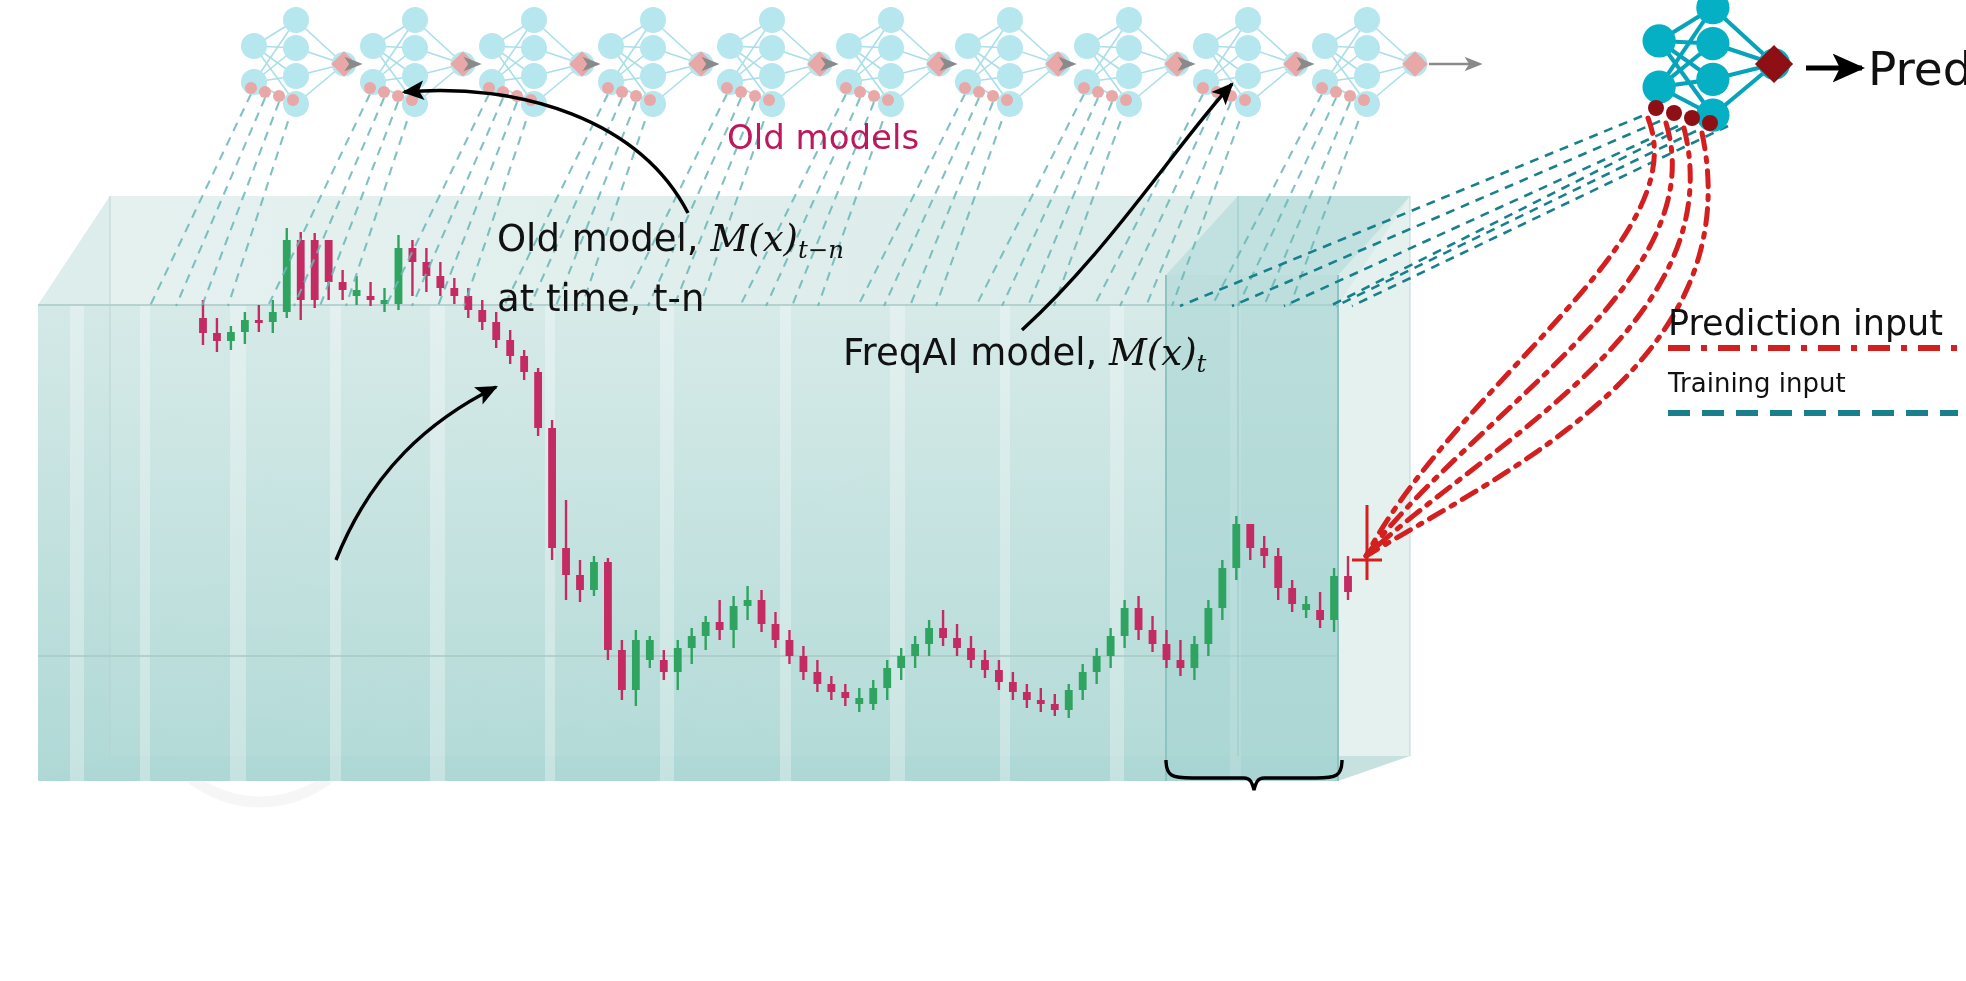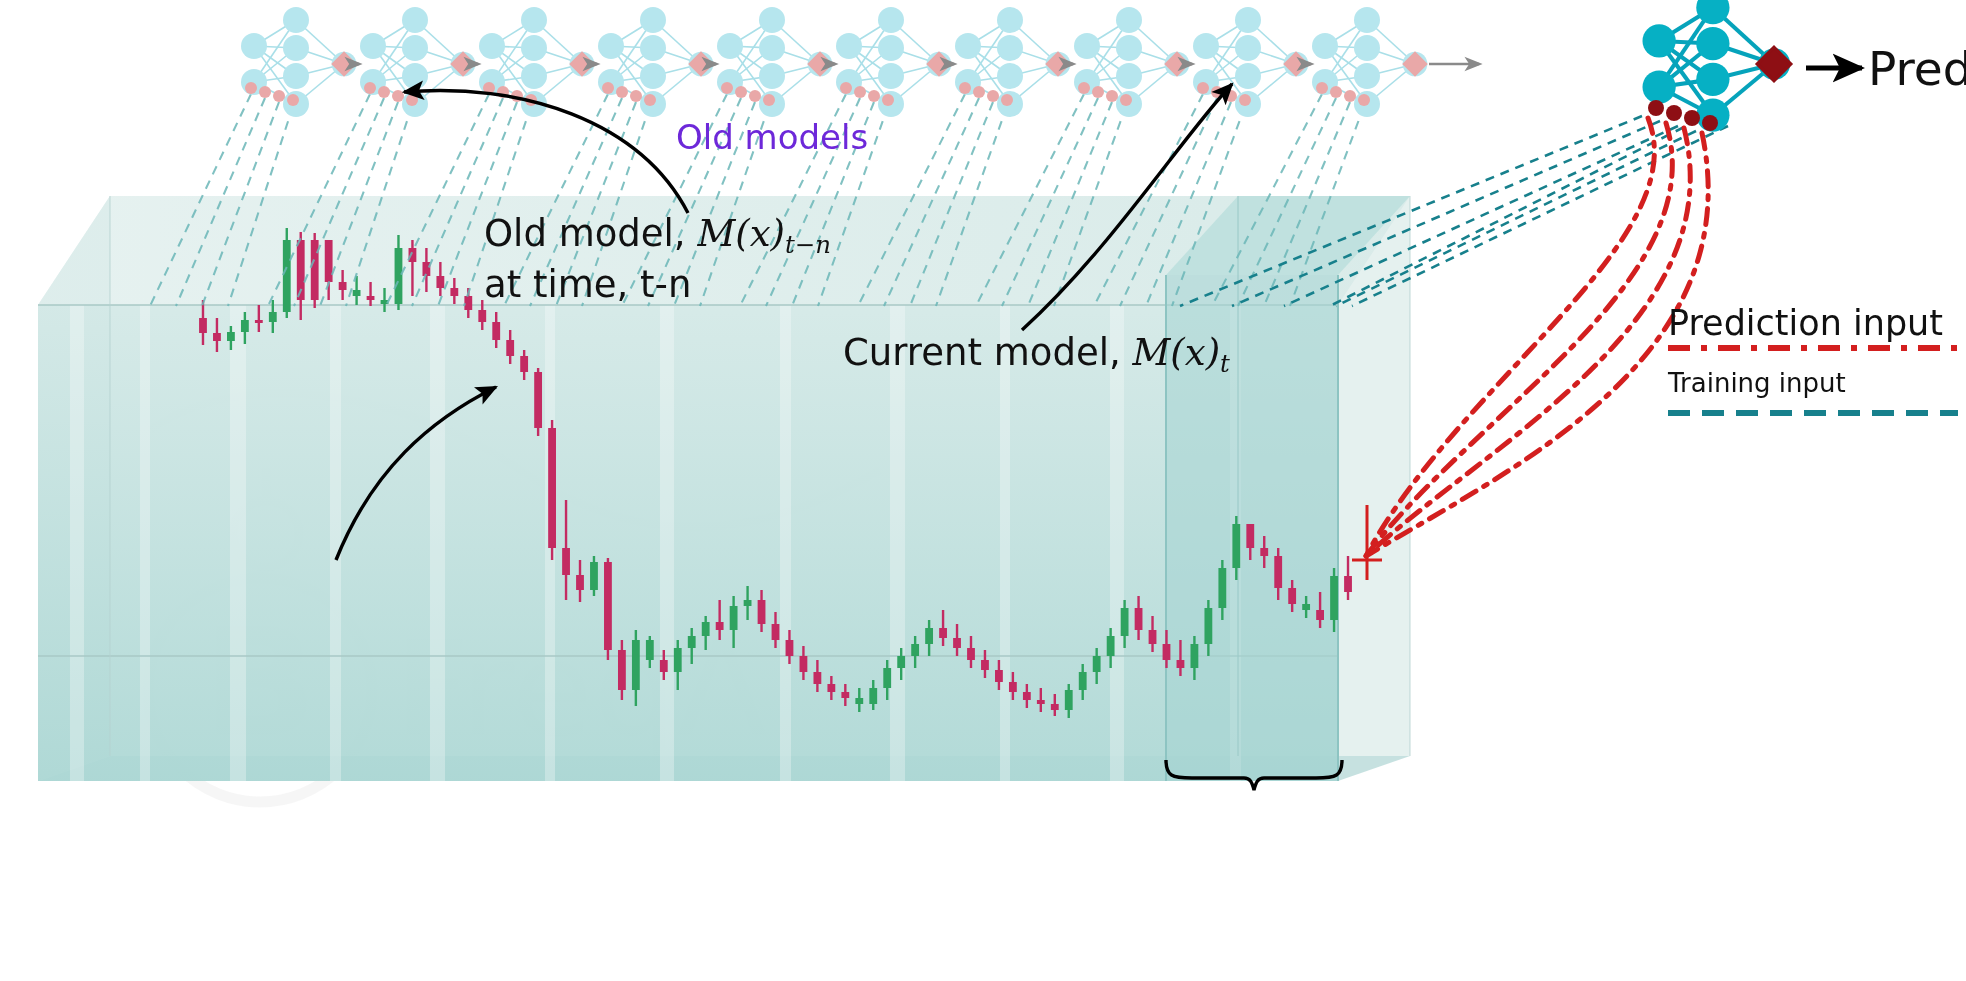--- a/index.html
+++ b/index.html
@@ -3,24 +3,24 @@
 <meta charset="utf-8">
 <style>
   html,body{margin:0;padding:0;background:#ffffff;}
   body{width:1966px;height:981px;overflow:hidden;
        font-family:"DejaVu Sans","Liberation Sans",sans-serif;}
   #stage{position:relative;width:1966px;height:981px;background:#fff;}
   #stage svg.layer{position:absolute;left:0;top:0;width:1966px;height:981px;}
   .txt{position:absolute;white-space:nowrap;color:#111;}
   .mathi{font-family:"DejaVu Serif","Liberation Serif",serif;font-style:italic;}
   .sub{font-size:0.66em;vertical-align:-0.28em;font-family:"DejaVu Serif",serif;font-style:italic;}
-  #annot-old{left:484px;top:214px;font-size:37px;line-height:40px;}
+  #annot-old{left:497px;top:214px;font-size:37px;line-height:49px;}
   #annot-cur{left:843px;top:328px;font-size:37px;line-height:49px;}
   #annot-raw{left:202px;top:546px;font-size:37px;line-height:49px;}
-  #lbl-oldmodels{left:676px;top:117px;font-size:34px;color:#6d28d9;}
+  #lbl-oldmodels{left:727px;top:117px;font-size:34px;color:#be185d;}
   #lbl-prediction{left:1868px;top:41px;font-size:47px;}
   #lbl-ctw{left:1170px;top:697px;font-size:37px;}
   #leg-pred{left:1668px;top:303px;font-size:35px;}
   #leg-train{left:1668px;top:368px;font-size:26px;}
 </style>
 </head>
 <body>
 
 <div id="stage">
 
@@ -627,20 +627,20 @@
   <div class="txt" id="lbl-oldmodels">Old models</div>
 
   <div class="txt" id="lbl-prediction">Prediction</div>
 
   <div class="txt" id="annot-old">
     <div><span>Old model, </span><span class="mathi">M(x)</span><span class="sub">t−n</span></div>
     <div>at time, t-n</div>
   </div>
 
   <div class="txt" id="annot-cur">
-    <div><span>Current model, </span><span class="mathi">M(x)</span><span class="sub">t</span></div>
+    <div><span>FreqAI model, </span><span class="mathi">M(x)</span><span class="sub">t</span></div>
   </div>
 
 
   <div class="txt" id="leg-pred">Prediction input</div>
   <div class="txt" id="leg-train">Training input</div>
 
 </div>
 
 </body></html>

